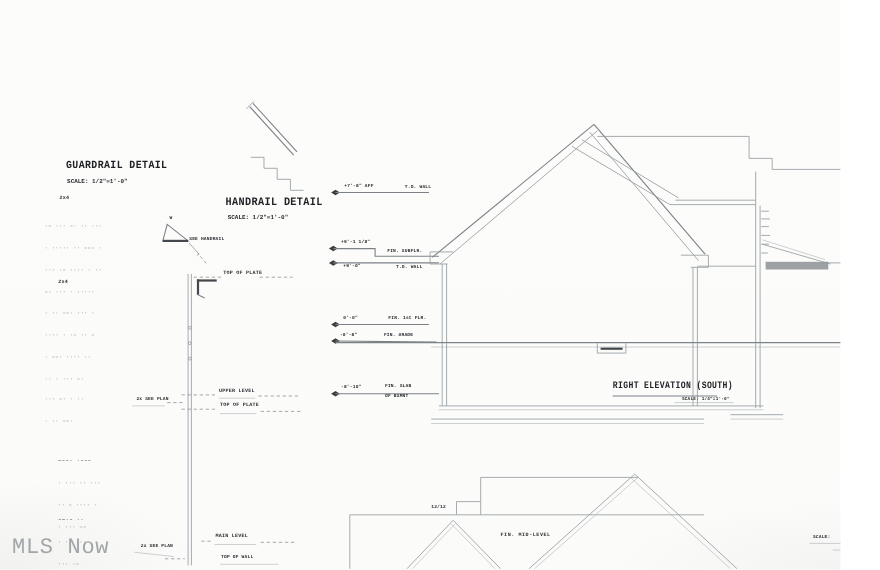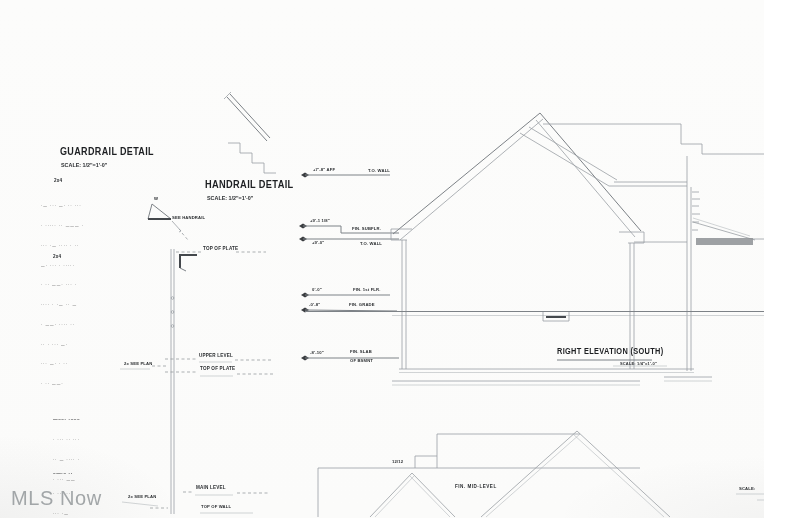--- a/index.html
+++ b/index.html
@@ -2,21 +2,21 @@
 <html><head>
 <meta charset="utf-8">
 <style>
   html,body{margin:0;padding:0;background:#ffffff;}
   #canvas{
     position:relative;width:764px;height:518px;overflow:hidden;
     background:
       radial-gradient(ellipse 260px 120px at 0% 100%, rgba(60,60,60,0.05), transparent 70%),
       radial-gradient(ellipse 300px 90px at 100% 100%, rgba(60,60,60,0.04), transparent 70%),
       linear-gradient(180deg,#fcfcfb 0%, #fbfbfa 100%);
-    font-family:Liberation Sans, sans-serif;
+    font-family:Liberation Mono, monospace;
   }
   svg.draw{position:absolute;left:0;top:0;}
   .ln{stroke:#9aa0a4;stroke-width:0.8;fill:none;}
   .lm{stroke:#7d8287;stroke-width:1;fill:none;}
   .lf{stroke:#b4b9bc;stroke-width:0.6;fill:none;}
   .ld{stroke:#44484c;stroke-width:2;fill:none;}
   .dash{stroke:#8a8f93;stroke-width:0.7;fill:none;stroke-dasharray:3 2.5;}
   .t{position:absolute;color:#2a2d30;font-weight:bold;white-space:nowrap;
      filter:blur(0.25px);transform-origin:left top;line-height:1;}
   .title{color:#1d1f22;filter:blur(0.35px);letter-spacing:0.4px;}

